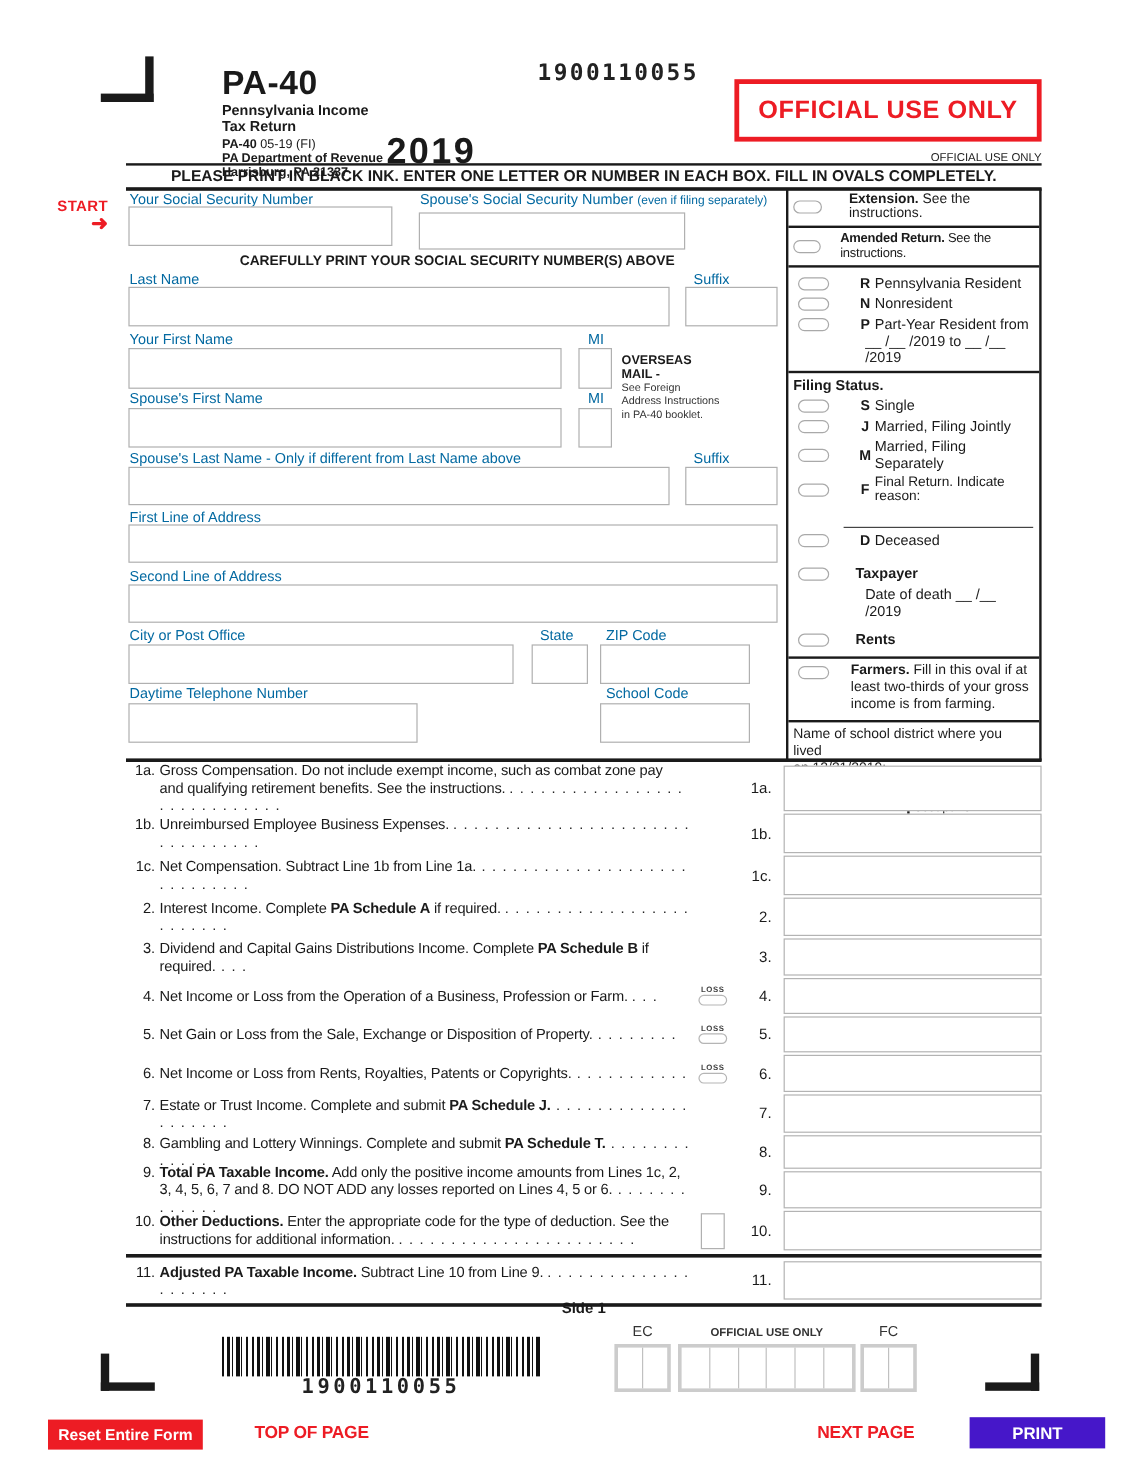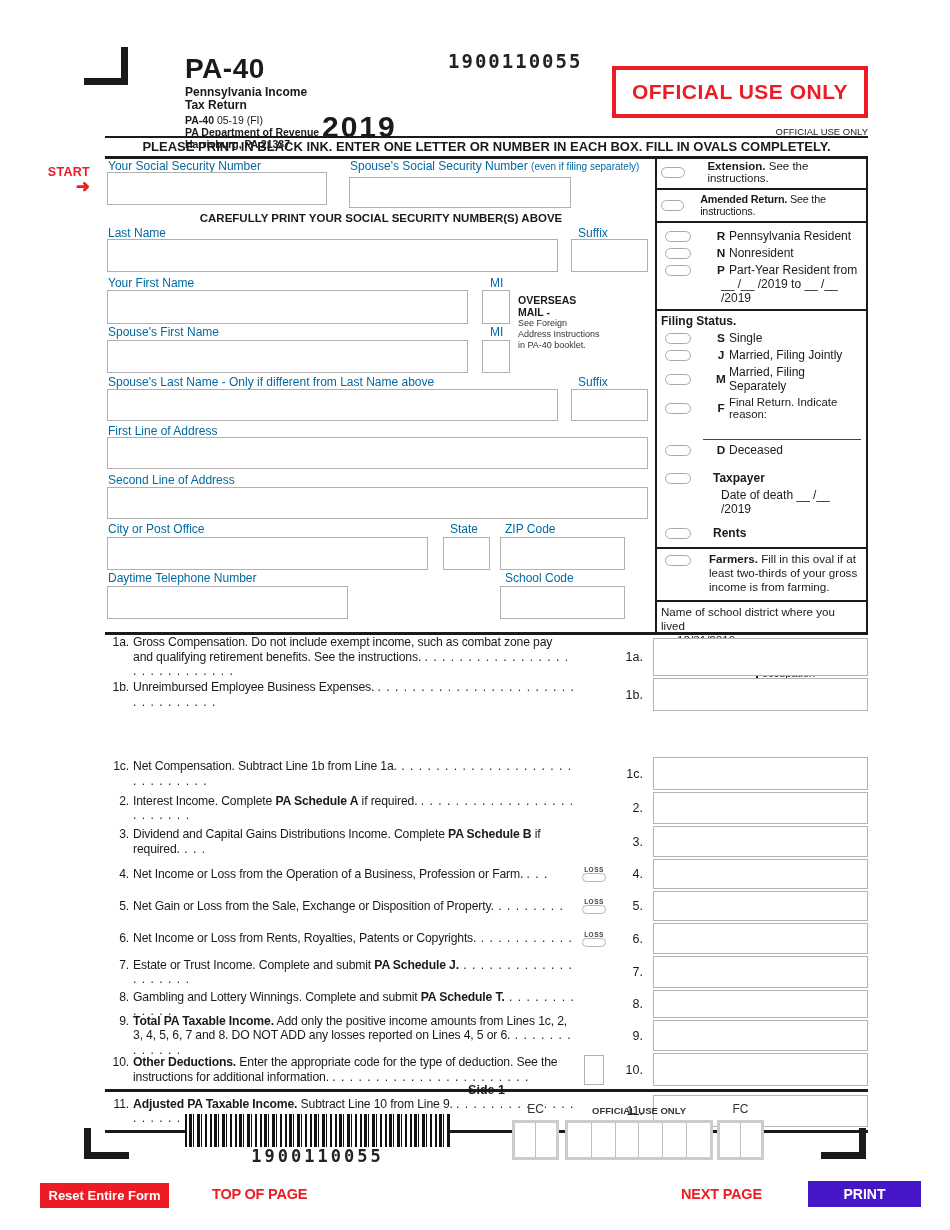--- a/index.html
+++ b/index.html
@@ -272,21 +272,21 @@
       <div class="lbox"></div>
     </div>
       <div class="line-row" style="height: 35px;">
       <div class="ldesc">
         <span class="lnum">1b.</span><span class="b s-b0"></span><span class="s-t1">Unreimbursed Employee Business Expenses. </span><span class="b s-b1"></span><span class="s-t2"></span><span class="ldots"> . . . . . . . . . . . . . . . . . . . . . . . . . . . . . . . . .</span>
       </div>
       <div class="lzone"></div>
       <div class="lref">1b.</div>
       <div class="lbox"></div>
     </div>
-      <div class="line-row" style="height: 35px; margin-top: 44px;">
+      <div class="line-row" style="height: 35px;">
       <div class="ldesc">
         <span class="lnum">1c.</span><span class="b s-b0"></span><span class="s-t1">Net Compensation. Subtract Line 1b from Line 1a.</span><span class="b s-b1"></span><span class="s-t2"></span><span class="ldots"> . . . . . . . . . . . . . . . . . . . . . . . . . . . . .</span>
       </div>
       <div class="lzone"></div>
       <div class="lref">1c.</div>
       <div class="lbox"></div>
     </div>
       <div class="line-row" style="height: 34px;">
       <div class="ldesc">
         <span class="lnum">2.</span><span class="b s-b0"></span><span class="s-t1">Interest Income. Complete </span><span class="b s-b1">PA Schedule A</span><span class="s-t2"> if required. </span><span class="ldots"> . . . . . . . . . . . . . . . . . . . . . . . . .</span>

